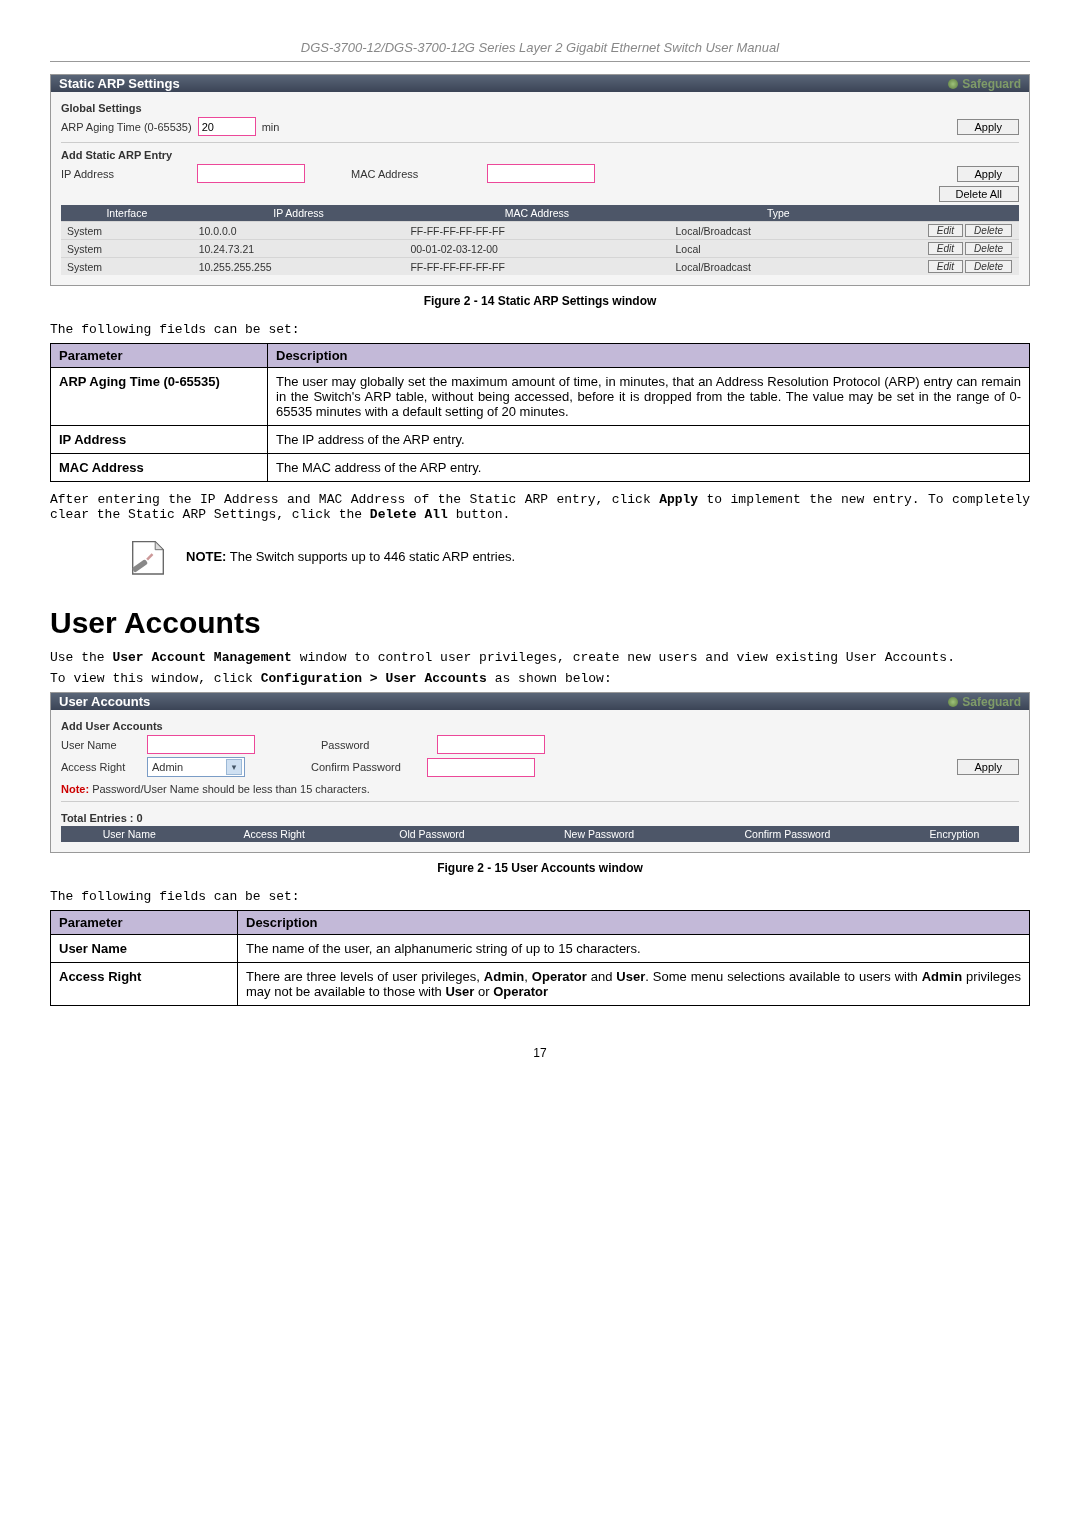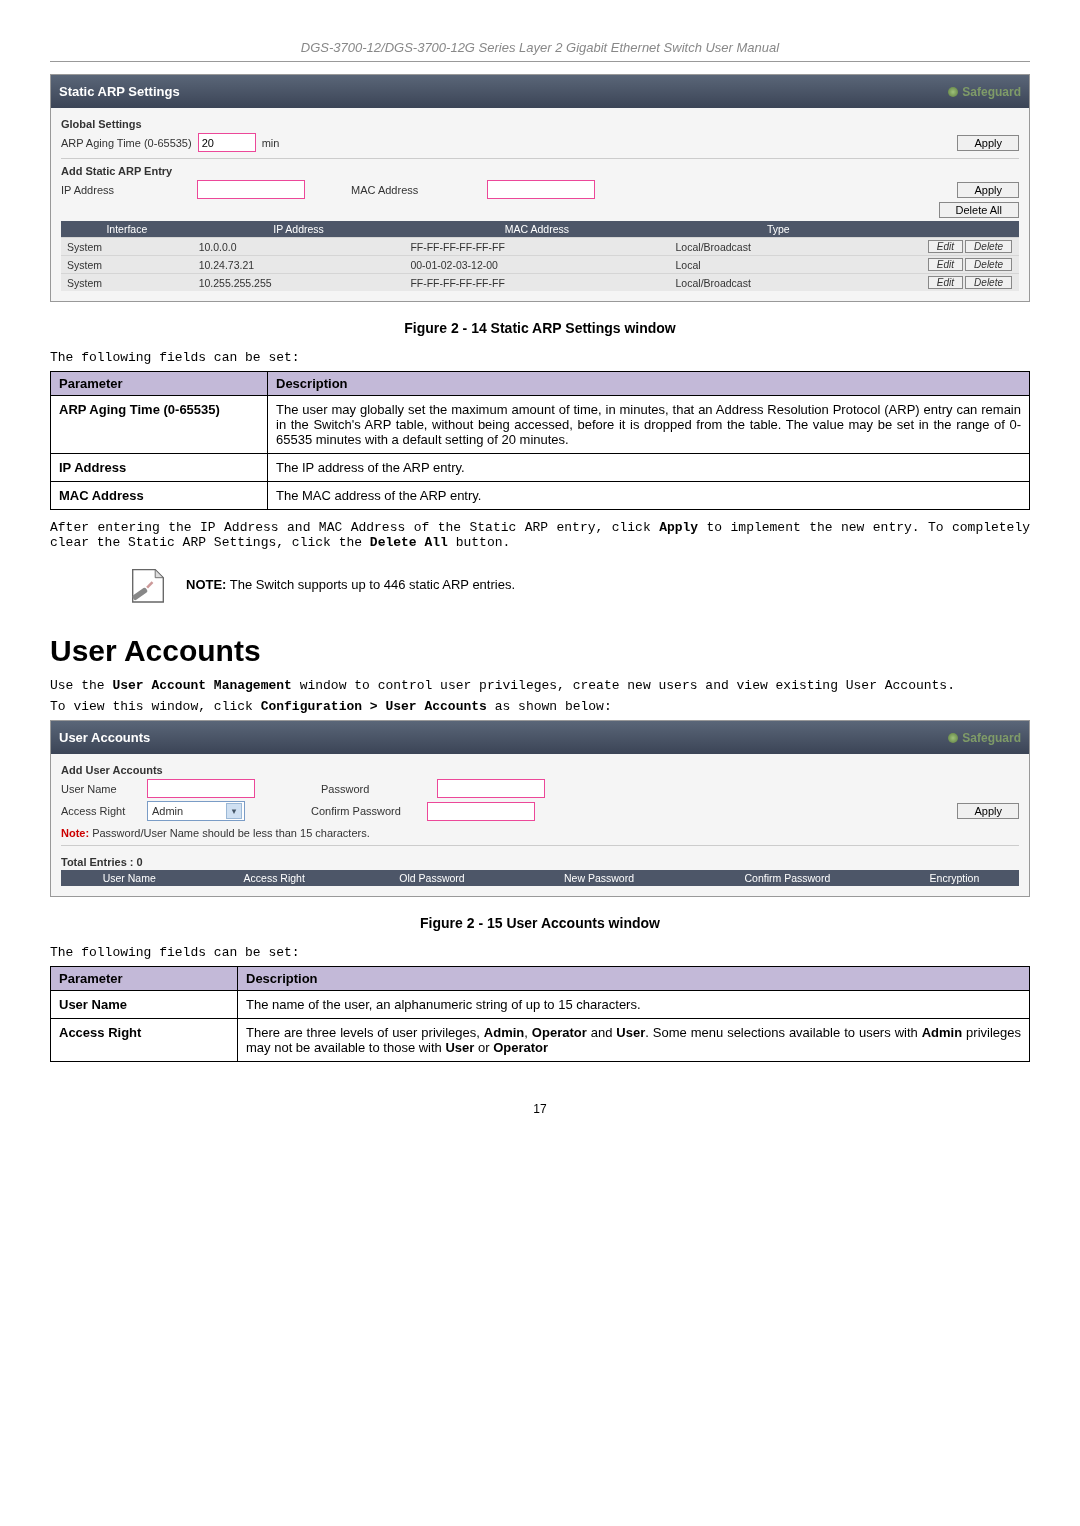--- a/index.html
+++ b/index.html
@@ -22,21 +22,21 @@
   }
   .panel {
     border: 1px solid #999;
     background: #f5f5f5;
     margin-bottom: 4px;
   }
   .panel-title {
     background: linear-gradient(#5a6678,#3b4456);
     color: #fff;
     font-weight: bold;
-    padding: 9px 8px;
+    padding: 1px 8px;
     font-size: 13px;
     display:flex;
     justify-content:space-between;
     align-items:center;
   }
   .safeguard {
     color:#7f9b68;
     font-weight:bold;
     font-size:12px;
     display:flex;
@@ -59,21 +59,21 @@
   .row{display:flex;align-items:center;gap:6px;margin:3px 0;}
   .row label{min-width:130px;font-size:11px;}
   .tinput{border:1px solid #ec4899;height:17px;width:100px;font-size:11px;padding:0 3px;background:#fff;}
   .tinput.small{width:50px;}
   .btn{border:1px solid #888;background:#f0f0f0;font-size:11px;padding:1px 16px;cursor:pointer;}
   .right{margin-left:auto;}
   .mini-table{width:100%;border-collapse:collapse;font-size:10.5px;margin-top:2px;}
   .mini-table th{background:#4d5668;color:#fff;text-align:center;padding:2px 6px;font-weight:normal;}
   .mini-table td{background:#e8e8e8;padding:2px 6px;border-top:1px solid #d5d5d5;}
   .mini-btn{border:1px solid #888;background:#f0f0f0;font-size:10px;padding:0 8px;margin:0 1px;cursor:pointer;display:inline-block;font-style:italic;}
-  .caption{text-align:center;font-weight:bold;font-size:14px;margin:18px 0 14px 0;}
+  .caption{text-align:center;font-weight:bold;font-size:12px;margin:8px 0 14px 0;}
   .para{font-size:13px;margin:6px 0;text-align:justify;font-family:Liberation Mono, monospace;}
   table.doc{width:100%;border-collapse:collapse;border:1px solid #000;margin:4px 0 10px 0;}
   table.doc th{background:#c3b9d8;text-align:left;padding:4px 8px;border:1px solid #000;font-size:13px;}
   table.doc td{border:1px solid #000;padding:6px 8px;vertical-align:top;font-size:13px;text-align:justify;}
   table.doc td.p{font-weight:bold;width:170px;}
   .note-row{display:flex;align-items:center;gap:20px;margin:14px 0 30px 80px;}
   .note-icon{width:36px;height:40px;position:relative;}
   .note-icon svg{width:100%;height:100%;}
   h1{font-size:30px;font-weight:bold;margin:24px 0 10px 0;}
   .select{border:1px solid #7a9cc6;height:18px;width:90px;font-size:11px;background:#fff;display:inline-flex;align-items:center;justify-content:space-between;padding:0 2px 0 4px;}

